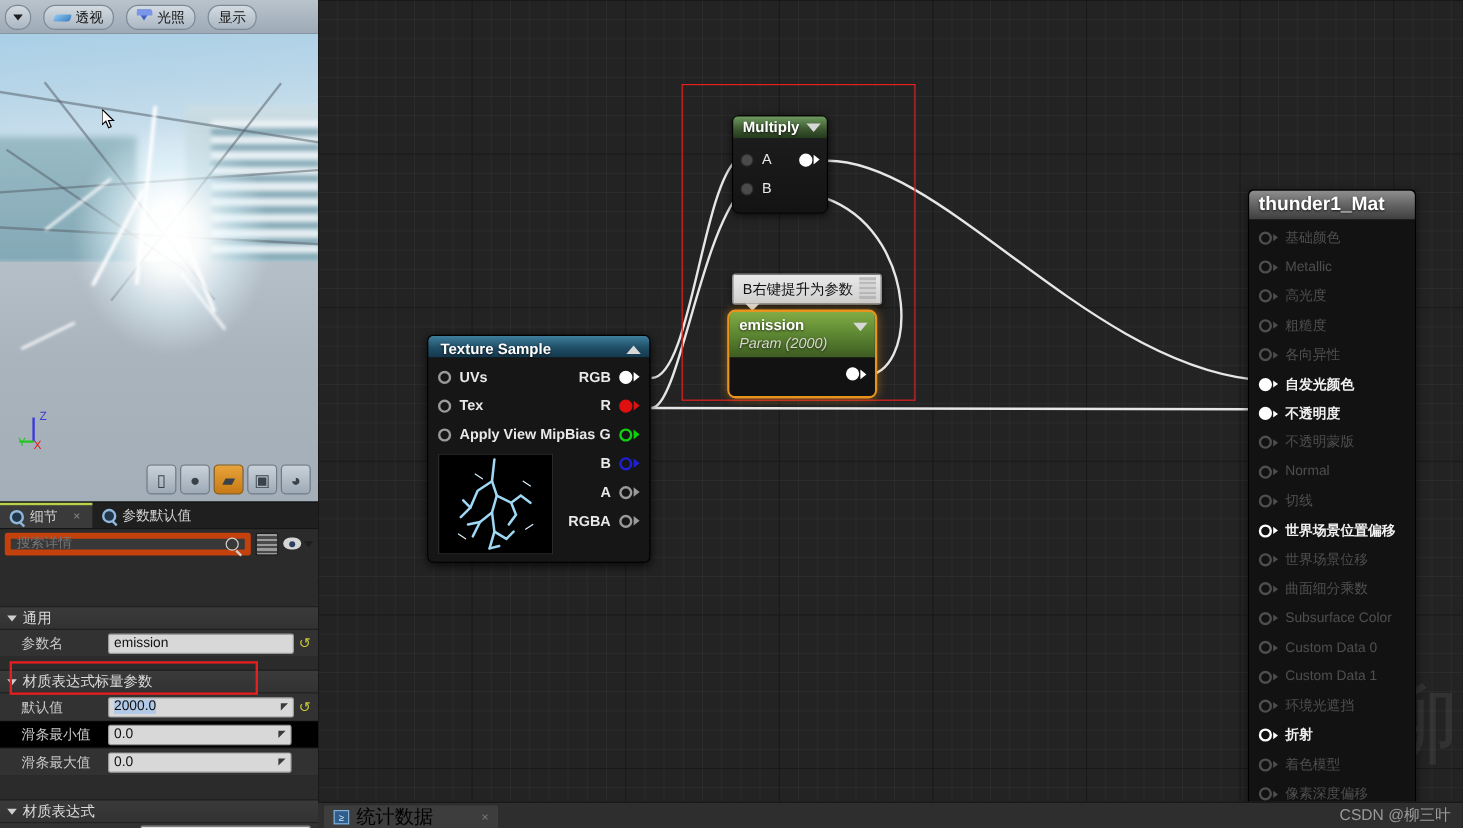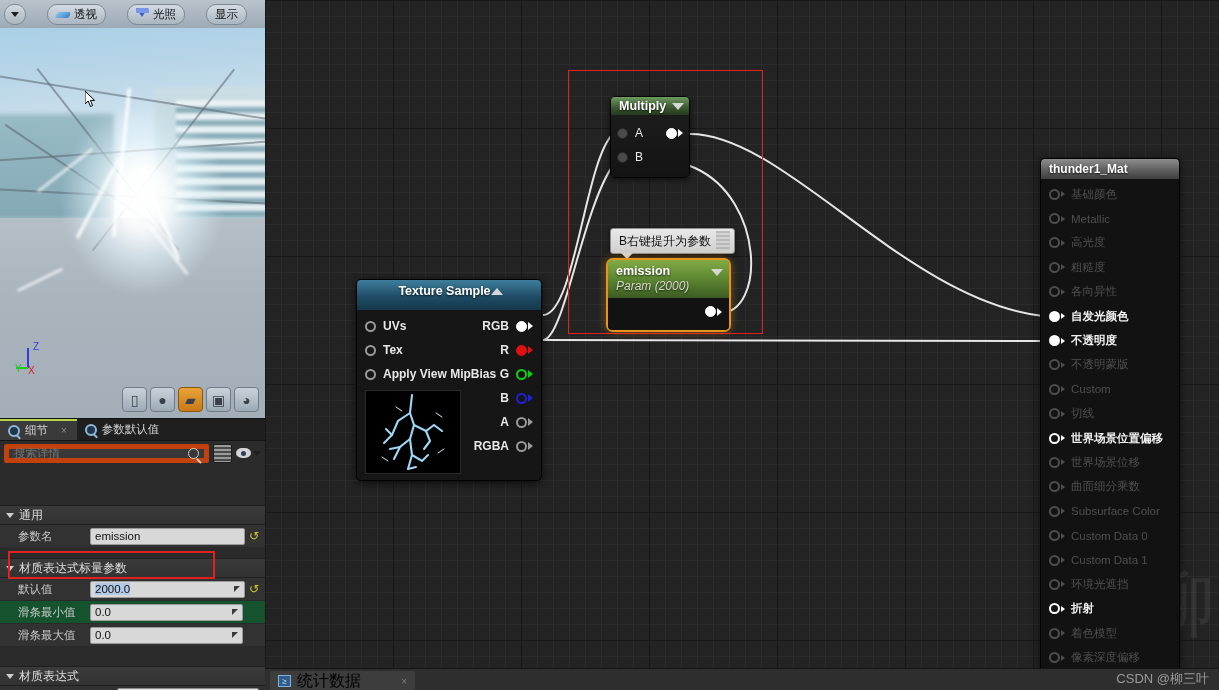--- a/index.html
+++ b/index.html
@@ -14,21 +14,21 @@
   
   #left-panel {
     position: absolute; left: 0; top: 0; width: 265px; height: 690px;
     background: #262626;
   }
 
   
   #viewport-toolbar {
     position: absolute; left: 0; top: 0; width: 265px; height: 28px;
     background: linear-gradient(180deg,#b9c3cc 0%, #9daab6 100%);
-    display: flex; align-items: center; padding-left: 4px; gap: 21px;
+    display: flex; align-items: center; padding-left: 4px; gap: 10px;
   }
   .vtb-btn {
     height: 21px; border: 1px solid #7d8a96; border-radius: 10px;
     background: linear-gradient(180deg,#d3dbe2 0%, #aab6c1 100%);
     display: flex; align-items: center; padding: 0 8px; gap: 4px;
     font-size: 11.5px; color: #141414; white-space: nowrap;
   }
   .vtb-btn.arrow { padding: 0 6px; }
   .caret-dn {
     width: 0; height: 0; border-left: 4px solid transparent;
@@ -160,21 +160,21 @@
     height:20px; display:flex; align-items:center; gap:5px;
     padding-left:6px; background: linear-gradient(180deg,#3a3a3a,#323232);
     border-top:1px solid #202020; border-bottom:1px solid #202020;
     font-size:12px; color:#dcdcdc;margin-top:40px;
   }
   .tri { width:0;height:0;border-left:4px solid transparent;border-right:4px solid transparent;border-top:5px solid #cfcfcf; }
   .prop-row {
     height:23px; display:flex; align-items:center; background:#323232;
     border-bottom:1px solid #2a2a2a;
   }
-  .prop-row.alt { background:#14532d; }
+  .prop-row.alt { background:#000000; }
   .prop-label {
     width:90px; padding-left:18px; font-size:11.5px; color:#c9c9c9;
   }
   .prop-field {
     flex:1; display:flex; align-items:center; gap:4px; padding-right:6px;
   }
   .txt-input {
     flex:1; height:17px; background:#d8d8d8; border:1px solid #9a9a9a;
     border-radius:2px; display:flex;align-items:center;
     padding:0 4px; font-size:11.5px; color:#111; position:relative;
@@ -288,21 +288,21 @@
   }
 
   
   #node-texsample {
     left:91px; top:279px; width:186px;
     background:#0e0e0e; border:1px solid #000; border-radius:5px;
     box-shadow:0 2px 8px rgba(0,0,0,.7);
   }
   #node-texsample .node-head {
     background: linear-gradient(180deg,#3e7e9c 0%, #1f4d66 55%, #14384c 100%);
-    justify-content:center; padding:4px 7px 12px 10px;
+    justify-content:space-between; padding:4px 7px 0 10px;
   }
   #node-texsample .node-body {
     background:#161616; padding:4px 0 6px; display:flex;font-weight:bold;
   }
   .ts-left { width:55%; }
   .ts-right { width:45%; }
   .ts-left .pin-row { height:24px; padding-left:8px; }
   .ts-right .pin-row { height:24px; padding-right:8px; justify-content:flex-end; }
   .hdr-caret-up { width:0;height:0;border-left:6px solid transparent;border-right:6px solid transparent;border-bottom:7px solid #d7d7d7;}
   #ts-thumb {
@@ -311,21 +311,21 @@
   }
 
   
   #node-material {
     left:775px; top:158px; width:140px;
     background:#141414; border:1px solid #000; border-radius:4px;
     box-shadow:0 2px 8px rgba(0,0,0,.6);
   }
   #node-material .node-head {
     background: linear-gradient(180deg,#8e8e8e 0%, #5f5f5f 55%, #3e3e3e 100%);
-    font-size:12px; padding:3px 8px;text-align:center;
+    font-size:16px; padding:3px 8px;text-align:center;
   }
   #node-material .node-body { background:#121212; padding:3px 0 6px; }
   .mat-pin { display:flex; align-items:center; height:24.4px; padding-left:8px; }
   .mat-pin .pin-o {
     width:11px;height:11px;border-radius:50%; border:2px solid #4e4e4e;
     background:transparent; flex:0 0 auto;
   }
   .mat-pin .pin-o.on { border-color:#fff; background:#fff; }
   .mat-pin .pin-o.ring { border-color:#fff; background:transparent; }
   .mat-pin .parr {
@@ -705,21 +705,21 @@
             <span class="mp-label on">不透明度</span>
           </div>
           <div class="mat-pin">
             <span class="pin-o"></span>
             <span class="parr"></span>
             <span class="mp-label">不透明蒙版</span>
           </div>
           <div class="mat-pin">
             <span class="pin-o"></span>
             <span class="parr"></span>
-            <span class="mp-label">Custom</span>
+            <span class="mp-label">Normal</span>
           </div>
           <div class="mat-pin">
             <span class="pin-o"></span>
             <span class="parr"></span>
             <span class="mp-label">切线</span>
           </div>
           <div class="mat-pin">
             <span class="pin-o ring"></span>
             <span class="parr on"></span>
             <span class="mp-label on">世界场景位置偏移</span>

